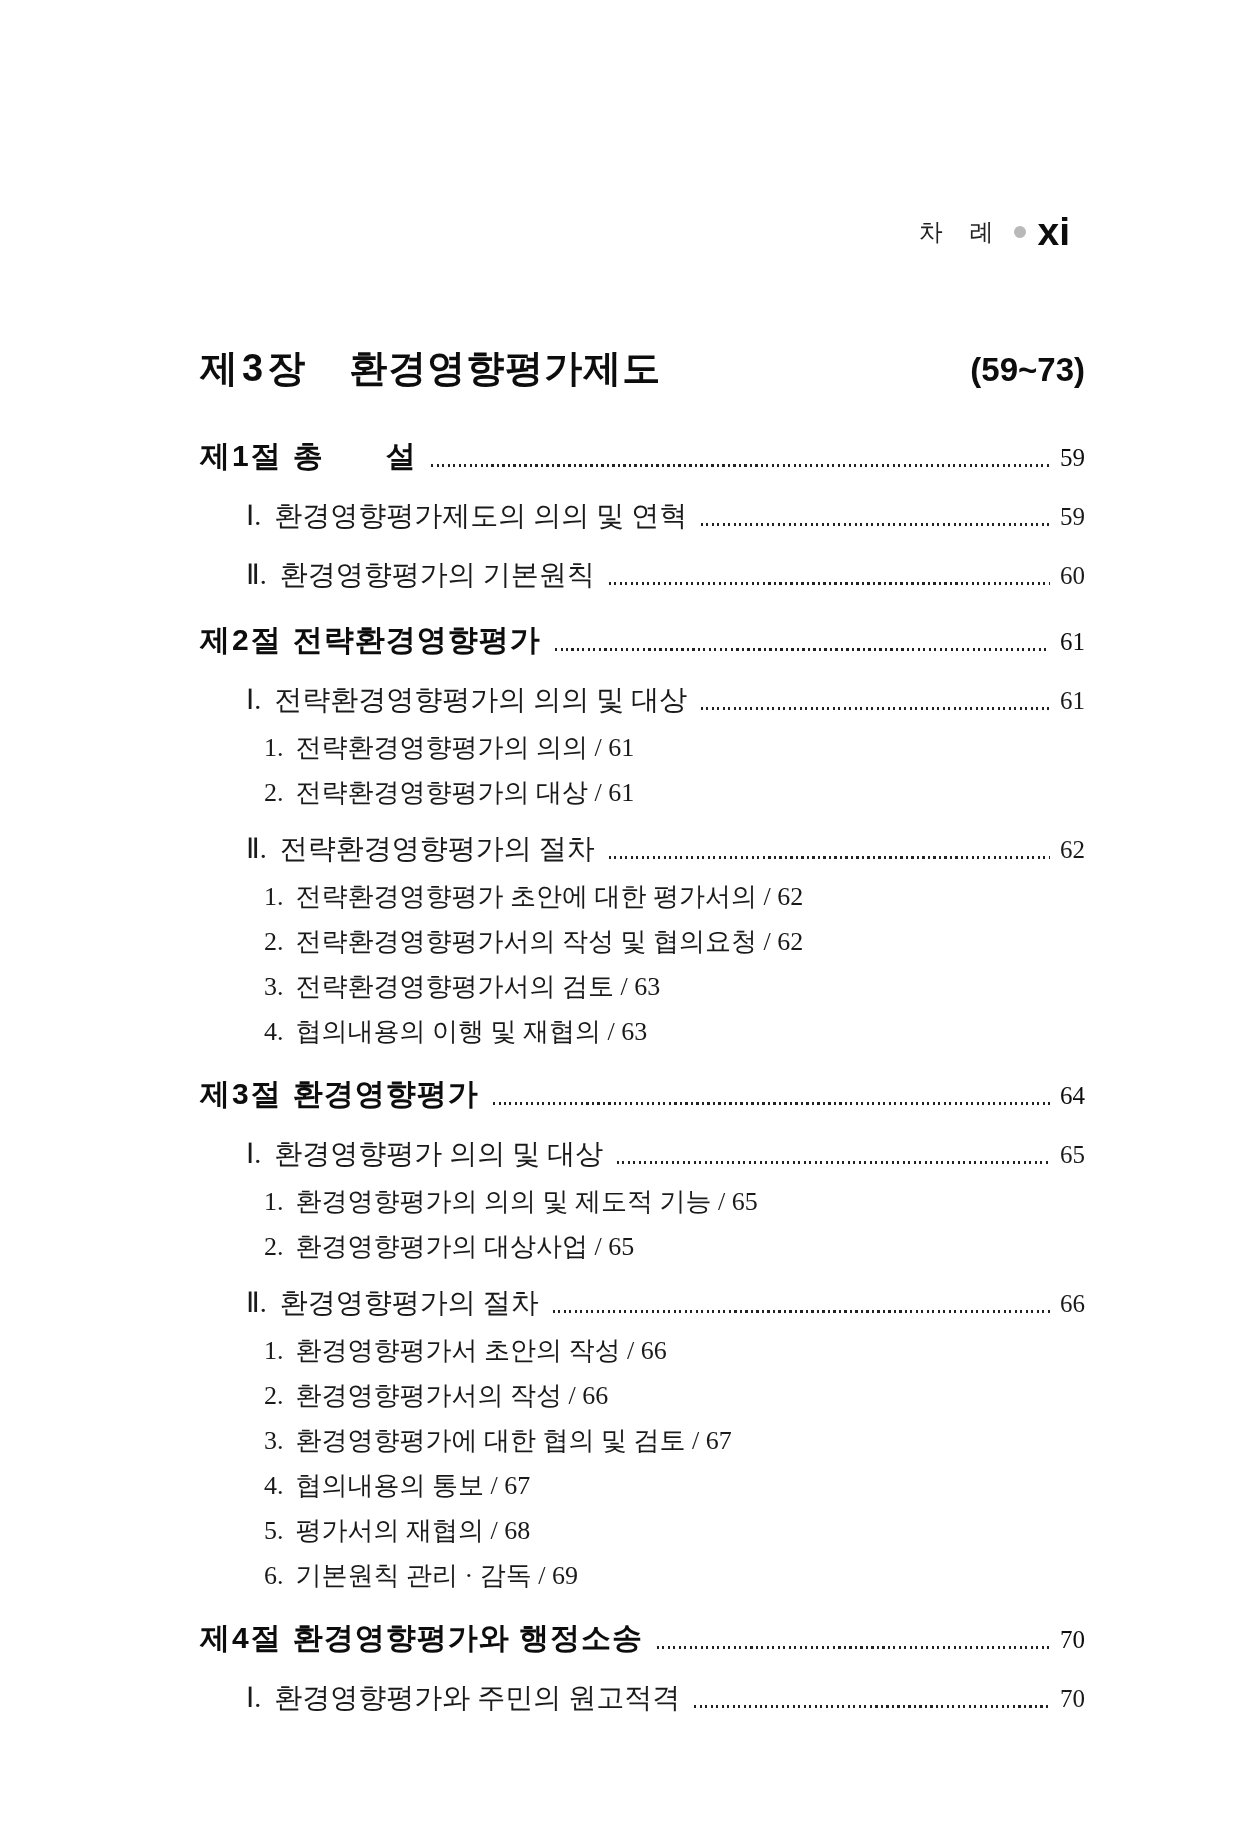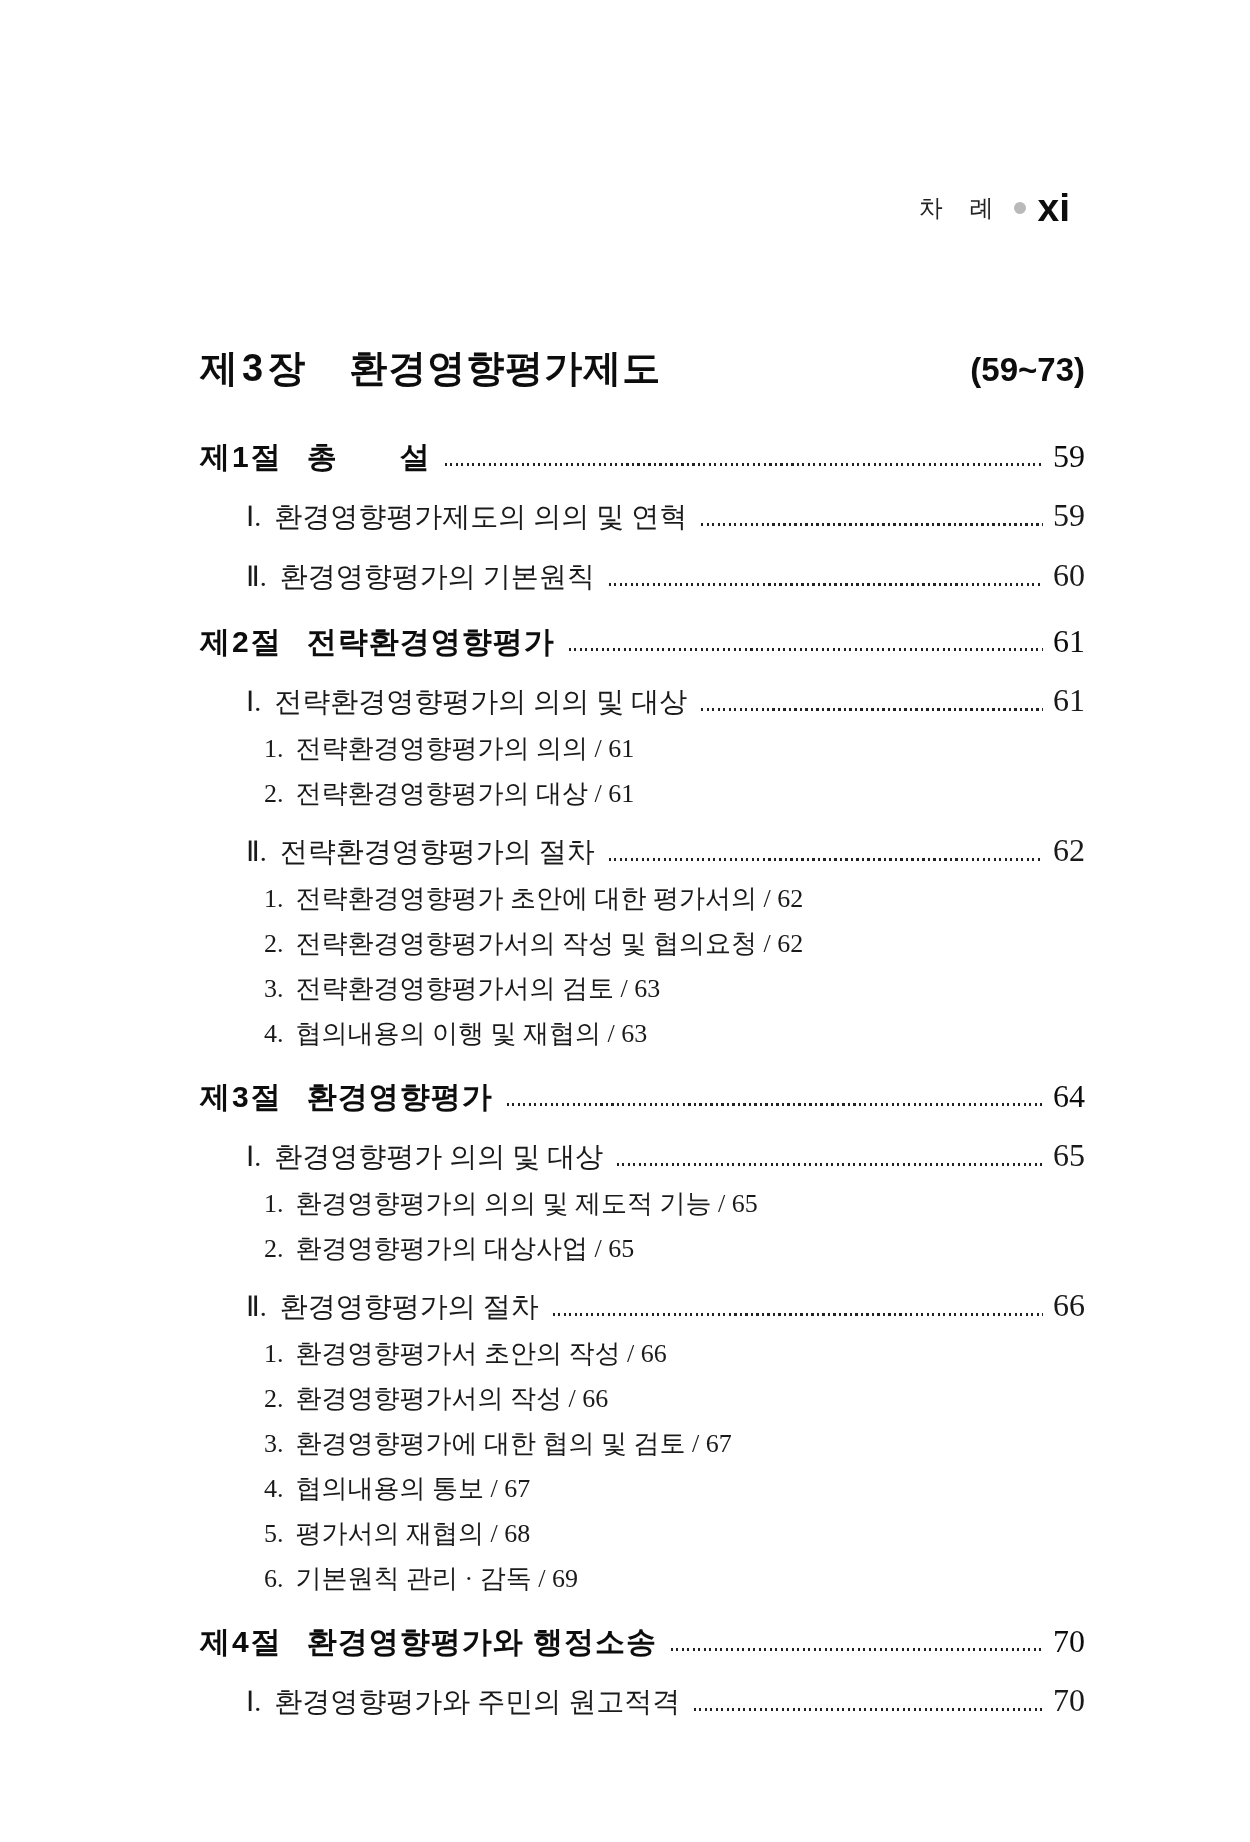--- a/index.html
+++ b/index.html
@@ -12,21 +12,21 @@
     height: 1842px;
     position: relative;
     overflow: hidden;
     color: #1a1a1a;
     font-family: "Liberation Serif", serif;
   }
 
   
   .page-header {
     position: absolute;
-    top: 188px;
+    top: 212px;
     right: 180px;
     display: flex;
     align-items: center;
     gap: 11px;
     font-family: "Liberation Sans", sans-serif;
   }
   .header-title {
     font-size: 24px;
     letter-spacing: 10px;
     color: #222;
@@ -78,34 +78,34 @@
     flex: 1;
     align-self: flex-end;
     height: 3px;
     margin: 0 10px 12px 14px;
     background-image: repeating-linear-gradient(to right, #222 0 2px, transparent 2px 5.5px);
   }
   .toc-row .pagenum {
     flex: none;
     font-family: "Liberation Serif", serif;
     font-weight: normal;
-    font-size: 32px;
+    font-size: 25px;
   }
   .toc-row .inline-page { flex: none; white-space: pre; }
 
   .toc-row.section {
     font-family: "Liberation Sans", sans-serif;
     font-weight: bold;
     font-size: 30px;
     line-height: 42px;
     margin-top: 22px;
     color: #0d0d0d;
   }
   .toc-row.section .label { letter-spacing: 2px; }
-  .toc-row.section .title { margin-left: 24px; letter-spacing: 1px; }
+  .toc-row.section .title { margin-left: 10px; letter-spacing: 1px; }
 
   .toc-row.roman {
     font-size: 28px;
     line-height: 42px;
     margin-top: 16px;
     padding-left: 46px;
   }
   .toc-row.roman .label { margin-right: 13px; }
 
   .toc-row.item {

